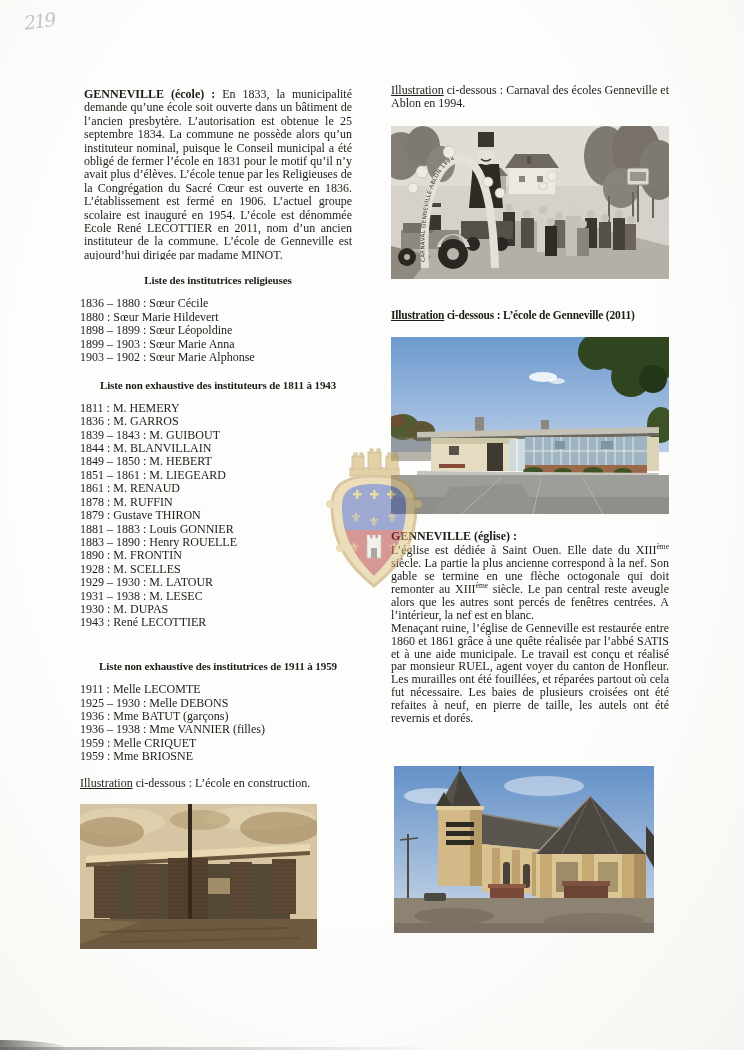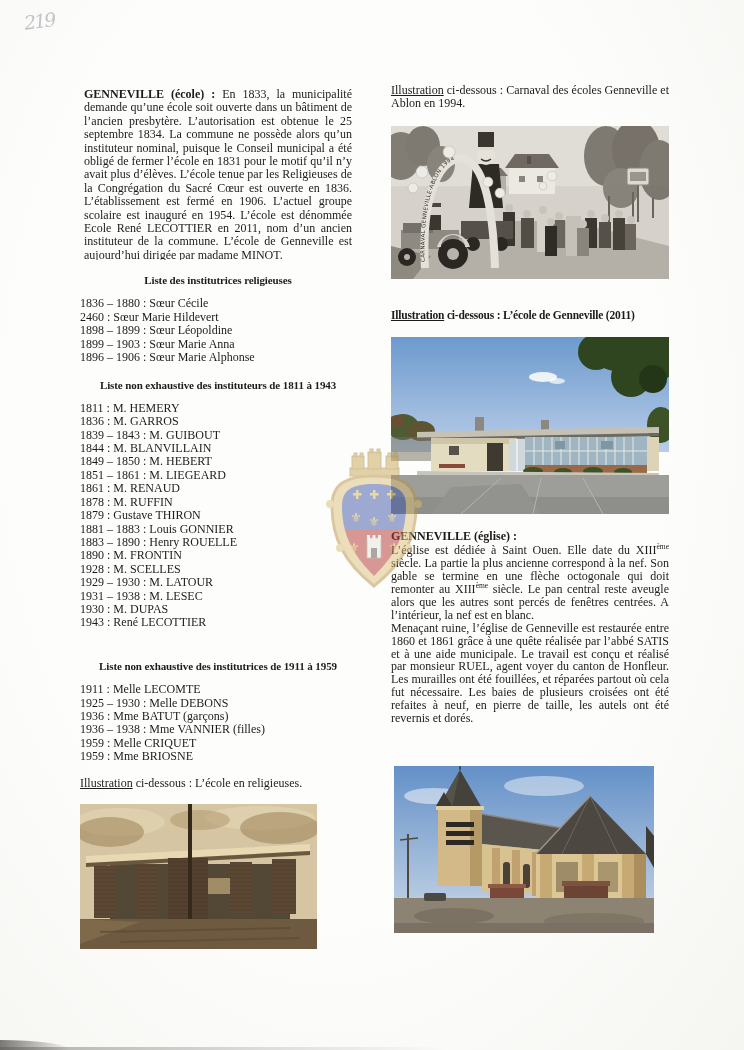--- a/index.html
+++ b/index.html
@@ -59,24 +59,24 @@
 
   <div class="col col-left">
 
     <div class="wrap-p">
       <p class="just"><span class="b">GENNEVILLE (école) :</span><span> En 1833, la municipalité demande qu’une école soit ouverte dans un bâtiment de l’ancien presbytère. L’autorisation est obtenue le 25 septembre 1834. La commune ne possède alors qu’un instituteur nominal, puisque le Conseil municipal a été obligé de fermer l’école en 1831 pour le motif qu’il n’y avait plus d’élèves. L’école tenue par les Religieuses de la Congrégation du Sacré Cœur est ouverte en 1836. L’établissement est fermé en 1906. L’actuel groupe scolaire est inauguré en 1954. L’école est dénommée Ecole René LECOTTIER en 2011, nom d’un ancien instituteur de la commune. L’école de Genneville est aujourd’hui dirigée par madame MINOT.</span></p>
     </div>
 
     <div class="heading h1m">Liste des institutrices religieuses</div>
     <div class="list">
         <div class="list-line">1836 – 1880 : Sœur Cécile</div>
-        <div class="list-line">2460 : Sœur Marie Hildevert</div>
+        <div class="list-line">1880 : Sœur Marie Hildevert</div>
         <div class="list-line">1898 – 1899 : Sœur Léopoldine</div>
         <div class="list-line">1899 – 1903 : Sœur Marie Anna</div>
-        <div class="list-line">1896 – 1906 : Sœur Marie Alphonse</div>
+        <div class="list-line">1903 – 1902 : Sœur Marie Alphonse</div>
       </div>
 
     <div class="heading h2m">Liste non exhaustive des instituteurs de 1811 à 1943</div>
     <div class="list list-tight">
         <div class="list-line">1811 : M. HEMERY</div>
         <div class="list-line">1836 : M. GARROS</div>
         <div class="list-line">1839 – 1843 : M. GUIBOUT</div>
         <div class="list-line">1844 : M. BLANVILLAIN</div>
         <div class="list-line">1849 – 1850 : M. HEBERT</div>
         <div class="list-line">1851 – 1861 : M. LIEGEARD</div>
@@ -96,21 +96,21 @@
     <div class="heading h3m">Liste non exhaustive des institutrices de 1911 à 1959</div>
     <div class="list">
         <div class="list-line">1911 : Melle LECOMTE</div>
         <div class="list-line">1925 – 1930 : Melle DEBONS</div>
         <div class="list-line">1936 : Mme BATUT (garçons)</div>
         <div class="list-line">1936 – 1938 : Mme VANNIER (filles)</div>
         <div class="list-line">1959 : Melle CRIQUET</div>
         <div class="list-line">1959 : Mme BRIOSNE</div>
       </div>
 
-    <p class="caption"><span class="u">Illustration</span><span> ci-dessous : L’école en religieuses.</span></p>
+    <p class="caption"><span class="u">Illustration</span><span> ci-dessous : L’école en construction.</span></p>
 
     <svg class="photo photo-construction" width="237" height="145" viewBox="0 0 237 145">
       <defs>
         <pattern id="brick" width="4" height="4" patternUnits="userSpaceOnUse">
           <rect width="4" height="4" fill="none"></rect>
           <line x1="0" y1="2" x2="4" y2="2" stroke="#3a2d20" stroke-width="0.8" opacity="0.5"></line>
         </pattern>
       </defs>
       <rect width="237" height="145" fill="#d6c5a2"></rect>
       <ellipse cx="40" cy="18" rx="45" ry="14" fill="#e3d4b2" opacity="0.7"></ellipse>

